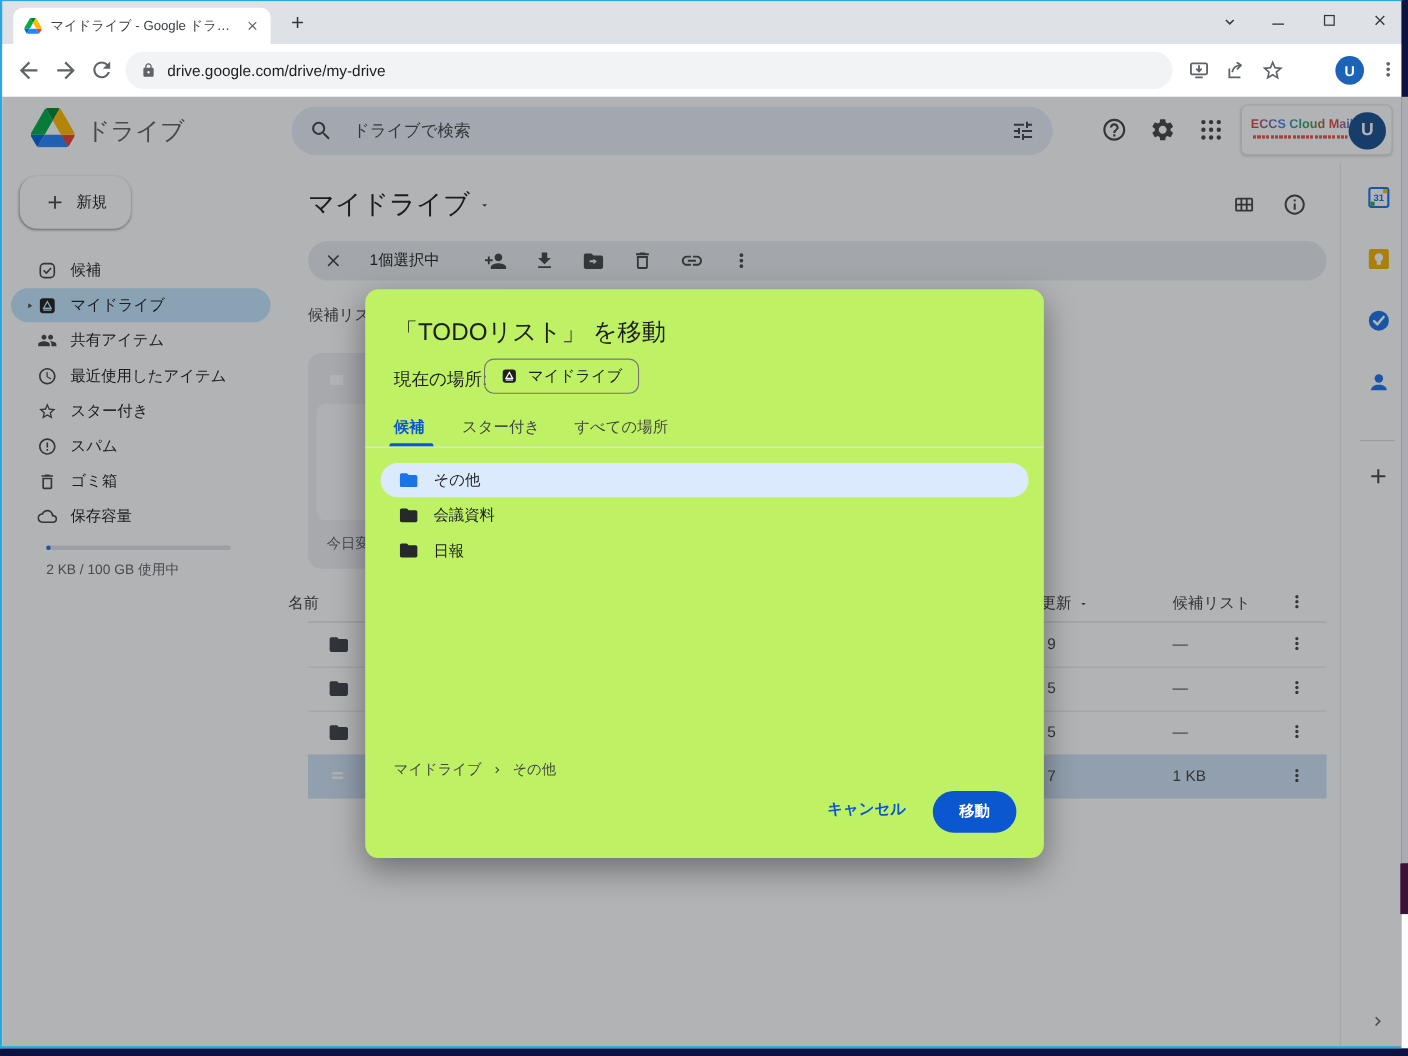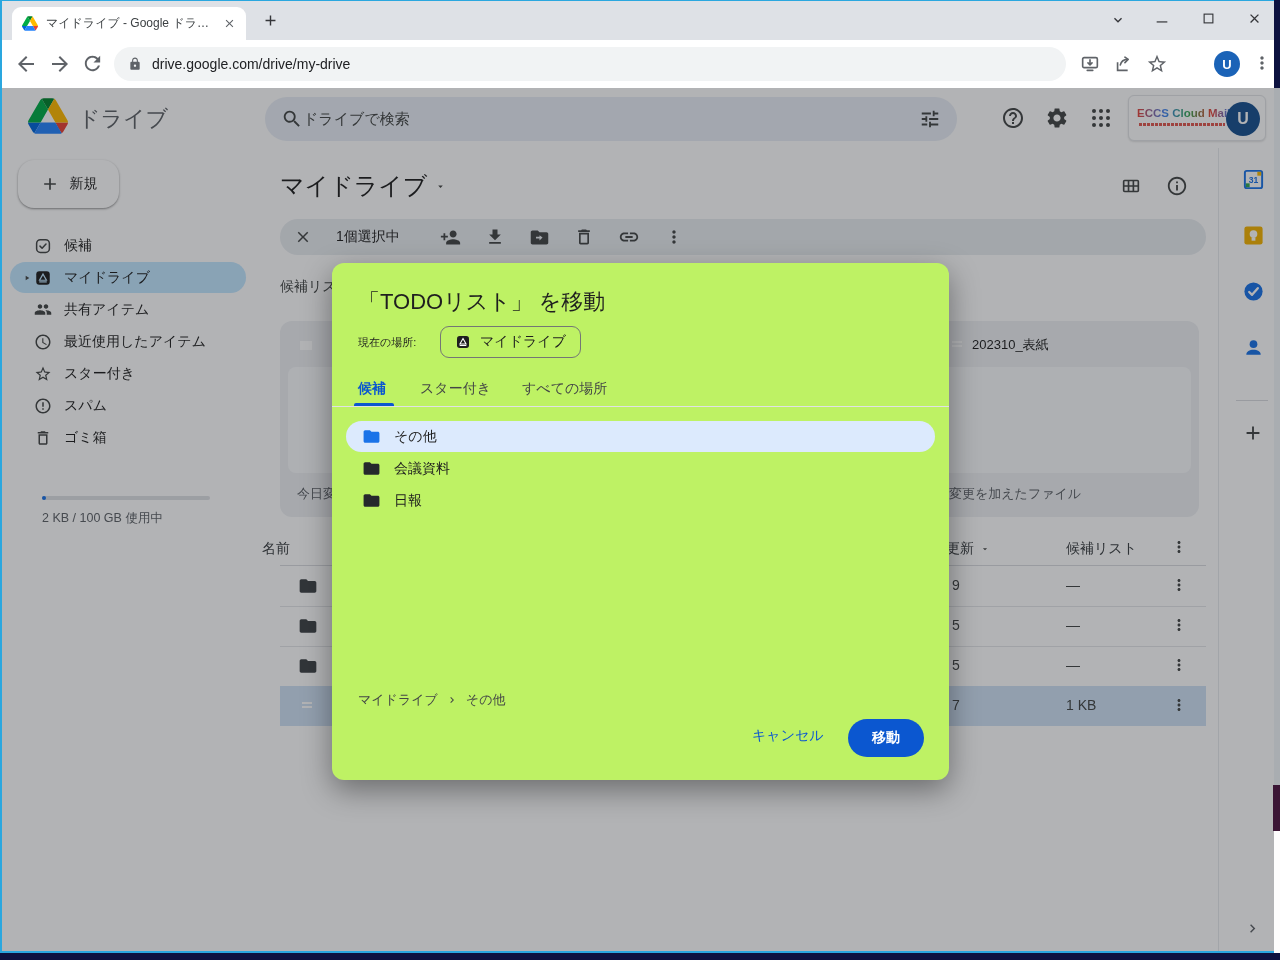--- a/index.html
+++ b/index.html
@@ -16,21 +16,21 @@
   #addressbar{position:absolute;left:0;top:39px;width:100%;height:48px;background:#fff}
   .urlbox{position:absolute;left:112px;top:7px;width:952px;height:34px;background:#f1f3f4;border-radius:17px;display:flex;align-items:center;padding:0 14px;box-sizing:border-box}
   .url{font-size:14px;color:#202124;margin-left:10px}
   .navic{color:#5f6368}
   .avatar{border-radius:50%;background:#1b63b7;color:#fff;display:flex;align-items:center;justify-content:center;font-weight:bold}
   .sidepanel{width:20px;height:17px;background:#41464c;border-radius:3px;position:relative}
   .sidepanel:after{content:"";position:absolute;right:4px;top:2px;bottom:2px;width:5px;background:#fff;border-radius:1px}
   
   #app{position:absolute;left:0;top:87px;width:1272px;height:863px;background:#fff}
   .searchbar{position:absolute;left:263px;top:9px;width:692px;height:44px;border-radius:22px;background:#e9eef6;display:flex;align-items:center;padding:0 16px;box-sizing:border-box}
-  .search-ph{font-size:15px;color:#444746;flex:1}
+  .search-ph{font-size:15px;color:#444746;margin-left:18px;flex:1}
   .hic{color:#444746}
   .badge{position:absolute;left:1126px;top:7px;width:138px;height:46px;background:#fff;border:1px solid #e3e5e8;border-radius:6px;box-shadow:0 1px 2px rgba(0,0,0,.12);box-sizing:border-box}
   .badge-title{position:absolute;left:8px;top:11px;font-size:11.5px;font-weight:bold;white-space:nowrap;background:linear-gradient(90deg,#ea4335 0%,#4285f4 30%,#34a853 55%,#ea4335 80%,#4285f4 100%);-webkit-background-clip:text;background-clip:text;color:#1a73e8;-webkit-text-fill-color:transparent}
   .badge-sub{position:absolute;left:10px;top:27px;width:86px;height:3px;background:repeating-linear-gradient(90deg,#d93025 0 3px,transparent 3px 4px);opacity:.8}
   
   .newbtn{position:absolute;left:16px;top:72px;width:101px;height:48px;background:#fff;border-radius:16px;box-shadow:0 1px 2px rgba(0,0,0,.3),0 1px 3px rgba(0,0,0,.15);display:flex;align-items:center;justify-content:center;gap:10px;font-size:14px;color:#1f1f1f}
   .navitem{position:absolute;left:8px;width:236px;height:31px;border-radius:16px;display:flex;align-items:center;padding-left:10px;box-sizing:border-box;font-size:14px;color:#1f1f1f}
   .navitem .arrow{width:14px;display:flex;justify-content:center;color:#444746}
   .navitem .nicon{width:18px;margin-right:12px;color:#444746;display:flex;justify-content:center}
   .navitem.sel{background:#c2e7ff}
@@ -59,30 +59,30 @@
   .rowsel{background:#cfe2f5}
   .fragment{position:absolute;left:672px;top:11px;font-size:14px;color:#444746}
   .fsize{position:absolute;left:786px;top:11px;font-size:14px;color:#444746}
   .rowdots{position:absolute;left:890px;top:10px;color:#444746}
   .rfolder{position:absolute;left:18px;top:10px;color:#3f4347}
   .rail-ic{position:absolute;left:1240px}
   
   #scrim{position:absolute;left:0;top:87px;width:1272px;height:863px;background:rgba(22,25,31,.33)}
   #dialog{position:absolute;left:330px;top:262px;width:617px;height:517px;background:#bef264;border-radius:12px;box-shadow:0 10px 30px rgba(0,0,0,.4)}
   .dtitle{position:absolute;left:26px;top:24px;font-size:22px;color:#1f1f1f}
-  .dloc-label{position:absolute;left:26px;top:72px;font-size:11px;color:#1f1f1f}
+  .dloc-label{position:absolute;left:26px;top:72px;font-size:16px;color:#1f1f1f}
   .chip{position:absolute;left:108px;top:63px;height:30px;border:1px solid #747775;border-radius:9px;display:flex;align-items:center;gap:9px;padding:0 14px;font-size:14px;color:#1f1f1f}
   .dtab{position:absolute;top:117px;font-size:14px;color:#444746;font-weight:bold}
   .dtab.on{color:#0b57d0}
   .tabline{position:absolute;left:22px;top:140px;width:40px;height:3px;border-radius:2px 2px 0 0;background:#0b57d0}
   .tabdiv{position:absolute;left:0;top:143px;width:100%;height:1px;background:#e0e2e5}
   .ditem{position:absolute;left:14px;width:589px;height:31px;border-radius:16px;display:flex;align-items:center;gap:13px;padding-left:16px;box-sizing:border-box;font-size:14px;color:#1f1f1f}
   .ditem.sel{background:#dcEAfd;background:#dceafd}
   .dcrumb{position:absolute;left:26px;top:428px;display:flex;align-items:center;gap:8px;font-size:13px;color:#444746}
-  .btn-cancel{position:absolute;left:420px;top:464px;font-size:14px;font-weight:normal;color:#0b57d0}
+  .btn-cancel{position:absolute;left:420px;top:464px;font-size:14px;font-weight:bold;color:#0b57d0}
   .btn-move{position:absolute;left:516px;top:456px;width:76px;height:38px;border-radius:19px;background:#0b57d0;color:#fff;font-size:14px;font-weight:bold;display:flex;align-items:center;justify-content:center}
   
   .edge-gray{position:absolute;left:1274px;top:88px;width:6px;height:697px;background:#a9adb1}
   .edge-purple{position:absolute;left:1273px;top:785px;width:7px;height:46px;background:#3b1535}
   .edge-white{position:absolute;left:1274px;top:831px;width:6px;height:122px;background:#fdfdfd}
 </style>
 </head>
 <body>
 
 <div id="window">
@@ -313,20 +313,29 @@
     </div>
     <div class="navitem" style="top:334px">
       <span class="arrow"></span>
       <span class="nicon">
         <svg width="18" height="18" viewBox="0 0 24 24" fill="currentColor">
             <path d="M16 9v10H8V9h8m-1.5-6h-5l-1 1H5v2h14V4h-3.5l-1-1zM18 7H6v12c0 1.1.9 2 2 2h8c1.1 0 2-.9 2-2V7z"></path>
           </svg>
       </span>
       <span>ゴミ箱</span>
     </div>
+    <div class="navitem" style="top:366px">
+      <span class="arrow"></span>
+      <span class="nicon">
+        <svg width="19" height="19" viewBox="0 0 24 24" fill="currentColor">
+            <path d="M19.35 10.04C18.67 6.59 15.64 4 12 4 9.11 4 6.6 5.64 5.35 8.04 2.34 8.36 0 10.91 0 14c0 3.31 2.69 6 6 6h13c2.76 0 5-2.24 5-5 0-2.64-2.05-4.78-4.65-4.96zM19 18H6c-2.21 0-4-1.79-4-4s1.79-4 4-4h.71C7.37 7.69 9.48 6 12 6c3.04 0 5.5 2.46 5.5 5.5v.5H19c1.66 0 3 1.34 3 3s-1.34 3-3 3z"></path>
+          </svg>
+      </span>
+      <span>保存容量</span>
+    </div>
 
     <div class="progress">
         <i></i>
       </div>
     <div class="storage">2 KB / 100 GB 使用中</div>
 
     <div class="ptitle">
       <span>マイドライブ</span>
       <svg width="11" height="11" viewBox="0 0 24 24" fill="#444746">
           <path d="M7 10l5 5 5-5z"></path>
@@ -384,26 +393,20 @@
     </div>
 
     <div class="shead">候補リスト</div>
 
     <div class="card" style="left:278px;width:296px">
       <span class="abs" style="left:16px;top:14px"><span class="sheeticon"></span></span>
       <div class="preview"></div>
       <div class="caption">今日変</div>
     </div>
 
-    <div class="card" style="left:930px;width:267px">
-      <span class="abs" style="left:16px;top:15px"><span class="docicon"></span></span>
-      <div class="fname">202310_表紙</div>
-      <div class="preview"></div>
-      <div class="caption">変更を加えたファイル</div>
-    </div>
 
     <span class="thead" style="left:260px">名前</span>
     <span class="thead flex" style="left:944px;gap:6px">
       <span>更新</span>
       <svg width="10" height="10" viewBox="0 0 24 24" fill="#444746">
           <path d="M7 10l5 5 5-5z"></path>
         </svg>
     </span>
     <span class="thead" style="left:1064px">候補リスト</span>
     <span class="abs" style="left:1168px;top:450px;color:#444746">

